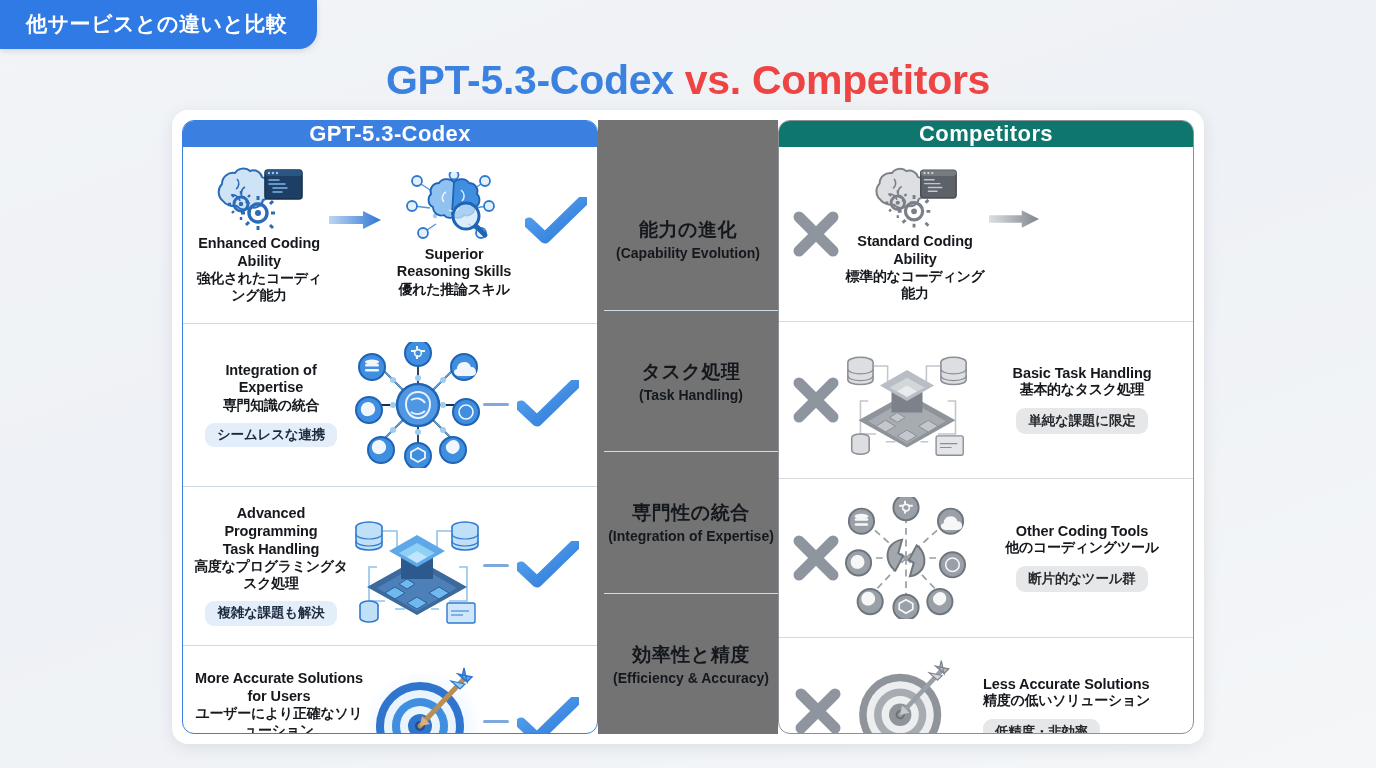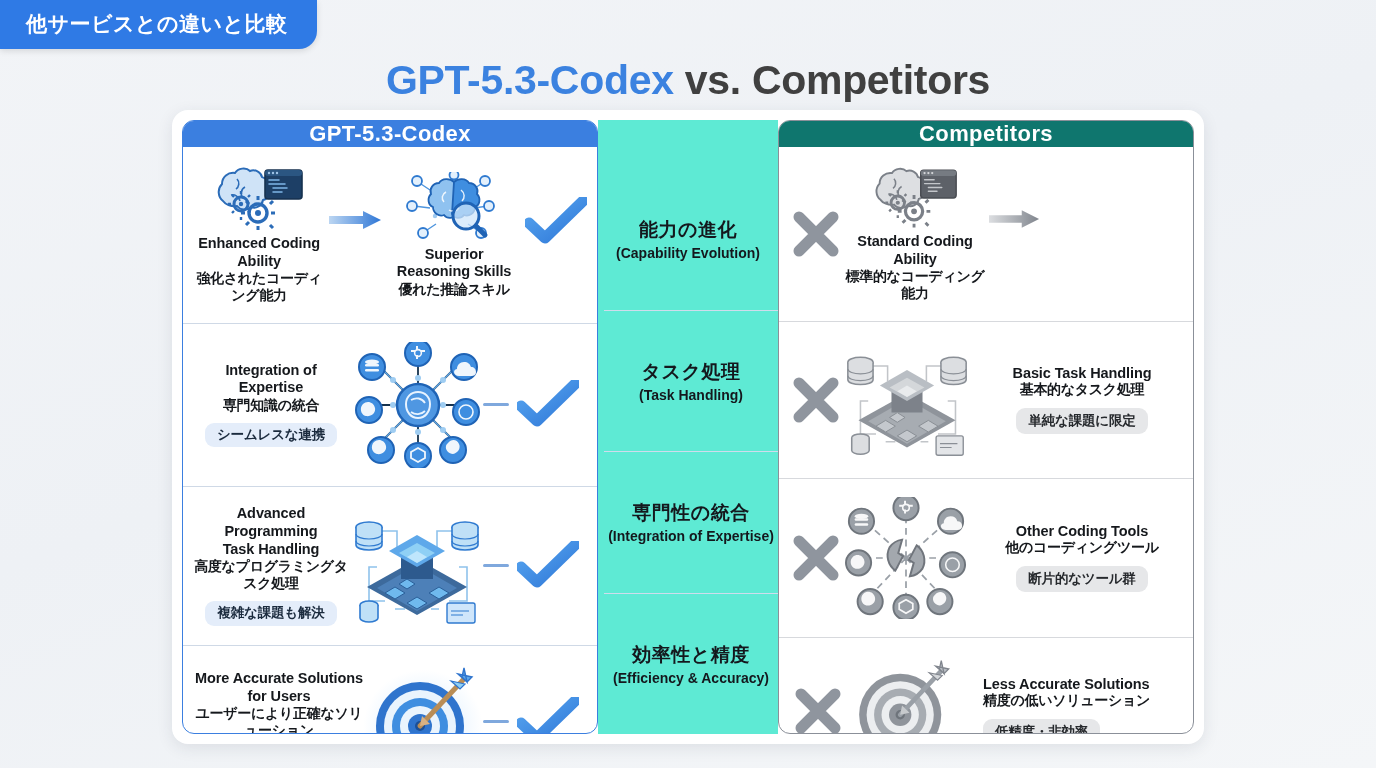--- a/index.html
+++ b/index.html
@@ -32,21 +32,21 @@
   .main-title {
     position: absolute;
     top: 57px; left: 0; right: 0;
     text-align: center;
     font-size: 41px;
     font-weight: 800;
     letter-spacing: -0.3px;
     white-space: nowrap;
   }
   .main-title .accent { color: #3b82e0; }
-  .main-title .plain  { color: #404040; }
+  .main-title .plain  { color: #ef4444; }
 
   
   .board {
     position: absolute;
     left: 172px; top: 110px;
     width: 1032px; height: 634px;
     background: #ffffff;
     border-radius: 16px;
     box-shadow: 0 4px 16px rgba(40,50,70,0.10);
     padding: 10px;
@@ -87,21 +87,21 @@
     display: flex;
     align-items: center;
     padding: 18px 10px;
   }
   .cell + .cell { border-top: 1px solid #cfd9e6; }
   .panel-right .cell + .cell { border-top: 1px solid #d7d9dd; }
 
   
   .mid {
     width: 180px;
-    background: #5eead4;
+    background: #737373;
     display: flex;
     flex-direction: column;
   }
   .mid-head { height: 49px; }
   .mid-body { flex: 1; display: flex; flex-direction: column; }
   .mid-cell {
     flex: 1;
     display: flex;
     flex-direction: column;
     align-items: center;

